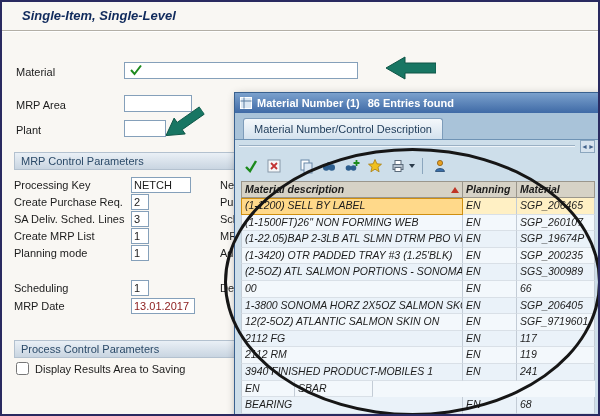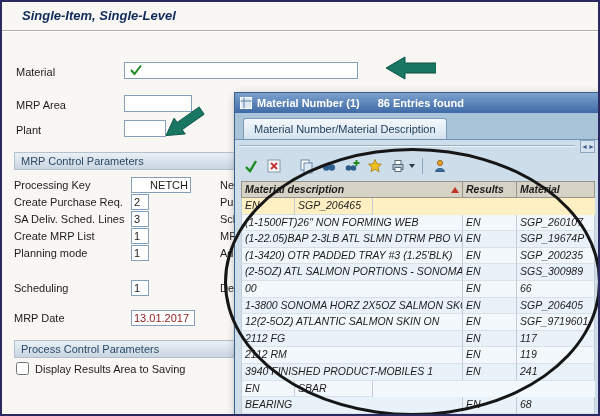--- a/index.html
+++ b/index.html
@@ -44,21 +44,21 @@
   .popup {
     position:absolute; left:232px; top:90px; width:366px; height:324px;
     background:#cddeea; border:1px solid #39618f; box-shadow:3px 4px 9px rgba(0,0,0,.45); z-index:10;
   }
   .ptitle {
     position:absolute; top:0; left:0; right:0; height:20px;
     background:linear-gradient(#7ba1cd,#3f6aa6); color:#fff; font-weight:bold;
     display:flex; align-items:center; padding:4px 5px;
   }
   .ptitle .t1 { margin-left:5px; }
-  .ptitle .t2 { margin-left:18px; }
+  .ptitle .t2 { margin-left:8px; }
   .ptabs { position:absolute; top:20px; left:0; right:0; height:27px; background:#a9c3d9; border-bottom:1px solid #6f93b5; }
   .tab { position:absolute; bottom:0; line-height:20px; padding:0 10px; color:#1d3a58; white-space:nowrap;
          border:1px solid #7d9cba; border-bottom:none; border-radius:3px 3px 0 0; overflow:hidden; }
   .tab.active { left:8px; height:21px; background:linear-gradient(#f4f8fb,#d4e2ee); z-index:2; }
   .tab.inactive { left:236px; width:128px; height:19px; background:#bdd2e3; }
   .tabline { position:absolute; top:52px; left:4px; right:24px; border-top:1px solid #9ab0c4; border-bottom:1px solid #eef4f9; }
   .tabscroll { position:absolute; top:47px; right:4px; width:15px; height:13px; background:#d7e3ee; border:1px solid #8ba6be;
                font-size:7px; text-align:center; line-height:11px; color:#41618a; }
 
   .ptoolbar { position:absolute; top:62px; left:6px; height:22px; display:flex; align-items:center; gap:3px; }
@@ -104,21 +104,21 @@
   <span class="lbl" style="top:97px">MRP Area</span>
   <input class="txt" style="left: 122px; top: 93px; width: 68px;" value="">
 
   <span class="lbl" style="top:122px">Plant</span>
   <input class="txt" style="left: 122px; top: 118px; width: 42px;" value="">
 
   <div class="band" style="top:150px">MRP Control Parameters</div>
 
   <div class="prow" style="top:175px">
     <span class="plbl">Processing Key</span>
-    <input class="txt pval" style="width: 60px; text-align: right;" value="NETCH">
+    <input class="txt pval" style="width: 60px;" value="NETCH">
     <span class="pright">Net</span>
   </div>
   <div class="prow" style="top:192px">
     <span class="plbl">Create Purchase Req.</span>
     <input class="txt pval" style="width: 18px;" value="2">
     <span class="pright">Pur</span>
   </div>
   <div class="prow" style="top:209px">
     <span class="plbl">SA Deliv. Sched. Lines</span>
     <input class="txt pval" style="width: 18px;" value="3">
@@ -132,21 +132,21 @@
   <div class="prow" style="top:243px">
     <span class="plbl">Planning mode</span>
     <input class="txt pval" style="width: 18px;" value="1">
     <span class="pright">Ada</span>
   </div>
   <div class="prow" style="top:278px">
     <span class="plbl">Scheduling</span>
     <input class="txt pval" style="width: 18px;" value="1">
     <span class="pright">Det</span>
   </div>
-  <div class="prow" style="top:308px">
+  <div class="prow" style="top:296px">
     <span class="plbl">MRP Date</span>
     <input class="txt pval date-val" style="width: 64px;" value="13.01.2017">
   </div>
 
   <div class="band" style="top:338px">Process Control Parameters</div>
   <input type="checkbox" class="cb" style="">
   <span class="cb-label">Display Results Area to Saving</span>
 
   <svg class="arrow" style="left:384px; top:54px;" width="50" height="24" viewBox="0 0 50 24">
     <polygon points="0,12 19,1 19,7 50,7 50,17 19,17 19,23" fill="#187663" stroke="#0e5546" stroke-width="1"></polygon>
@@ -159,21 +159,21 @@
     <div class="ptitle">
       <svg width="12" height="12" viewBox="0 0 12 12">
         <rect x="0.5" y="0.5" width="11" height="11" fill="#dce8f4" stroke="#ffffff"></rect>
         <path d="M0.5 4 H11.5 M4 0.5 V11.5" stroke="#5a7ca0" stroke-width="1"></path>
       </svg>
       <span class="t1">Material Number (1)</span>
       <span class="t2">86 Entries found</span>
     </div>
 
     <div class="ptabs">
-      <div class="tab active">Material Number/Material Description</div>
+      <div class="tab active">Material Number/Control Description</div>
     </div>
     <div class="tabline"></div>
     <div class="tabscroll">◄►</div>
 
     <div class="ptoolbar">
       <span class="tbtn">
         <svg width="16" height="16" viewBox="0 0 16 16">
           <polyline points="3,9 7,13 13,3" fill="none" stroke="#1c8a1c" stroke-width="2.4"></polyline>
         </svg>
       </span>
@@ -222,25 +222,26 @@
         <svg width="16" height="16" viewBox="0 0 16 16">
           <circle cx="8" cy="5" r="2.6" fill="#e8a020" stroke="#8a5c10" stroke-width="0.8"></circle>
           <path d="M3.5 13.5 c0-4 9-4 9 0 z" fill="#3a6ea8" stroke="#24486e" stroke-width="0.8"></path>
         </svg>
       </span>
     </div>
 
     <div class="tbl">
       <div class="thead">
         <span class="cell c-d"><span>Material description</span><span class="sort-tri"></span></span>
-        <span class="cell c-l">Results</span>
+        <span class="cell c-l">Planning</span>
         <span class="cell c-m">Material</span>
       </div>
 
       <div class="trow hl">
+        <span class="cell c-d">(1-1200) SELL BY LABEL</span>
         <span class="cell c-l">EN</span>
         <span class="cell c-m">SGP_206465</span>
       </div>
       <div class="trow">
         <span class="cell c-d">(1-1500FT)26" NON FORMING WEB</span>
         <span class="cell c-l">EN</span>
         <span class="cell c-m">SGP_260107</span>
       </div>
       <div class="trow">
         <span class="cell c-d">(1-22.05)BAP 2-3LB ATL SLMN DTRM PBO VP</span>

